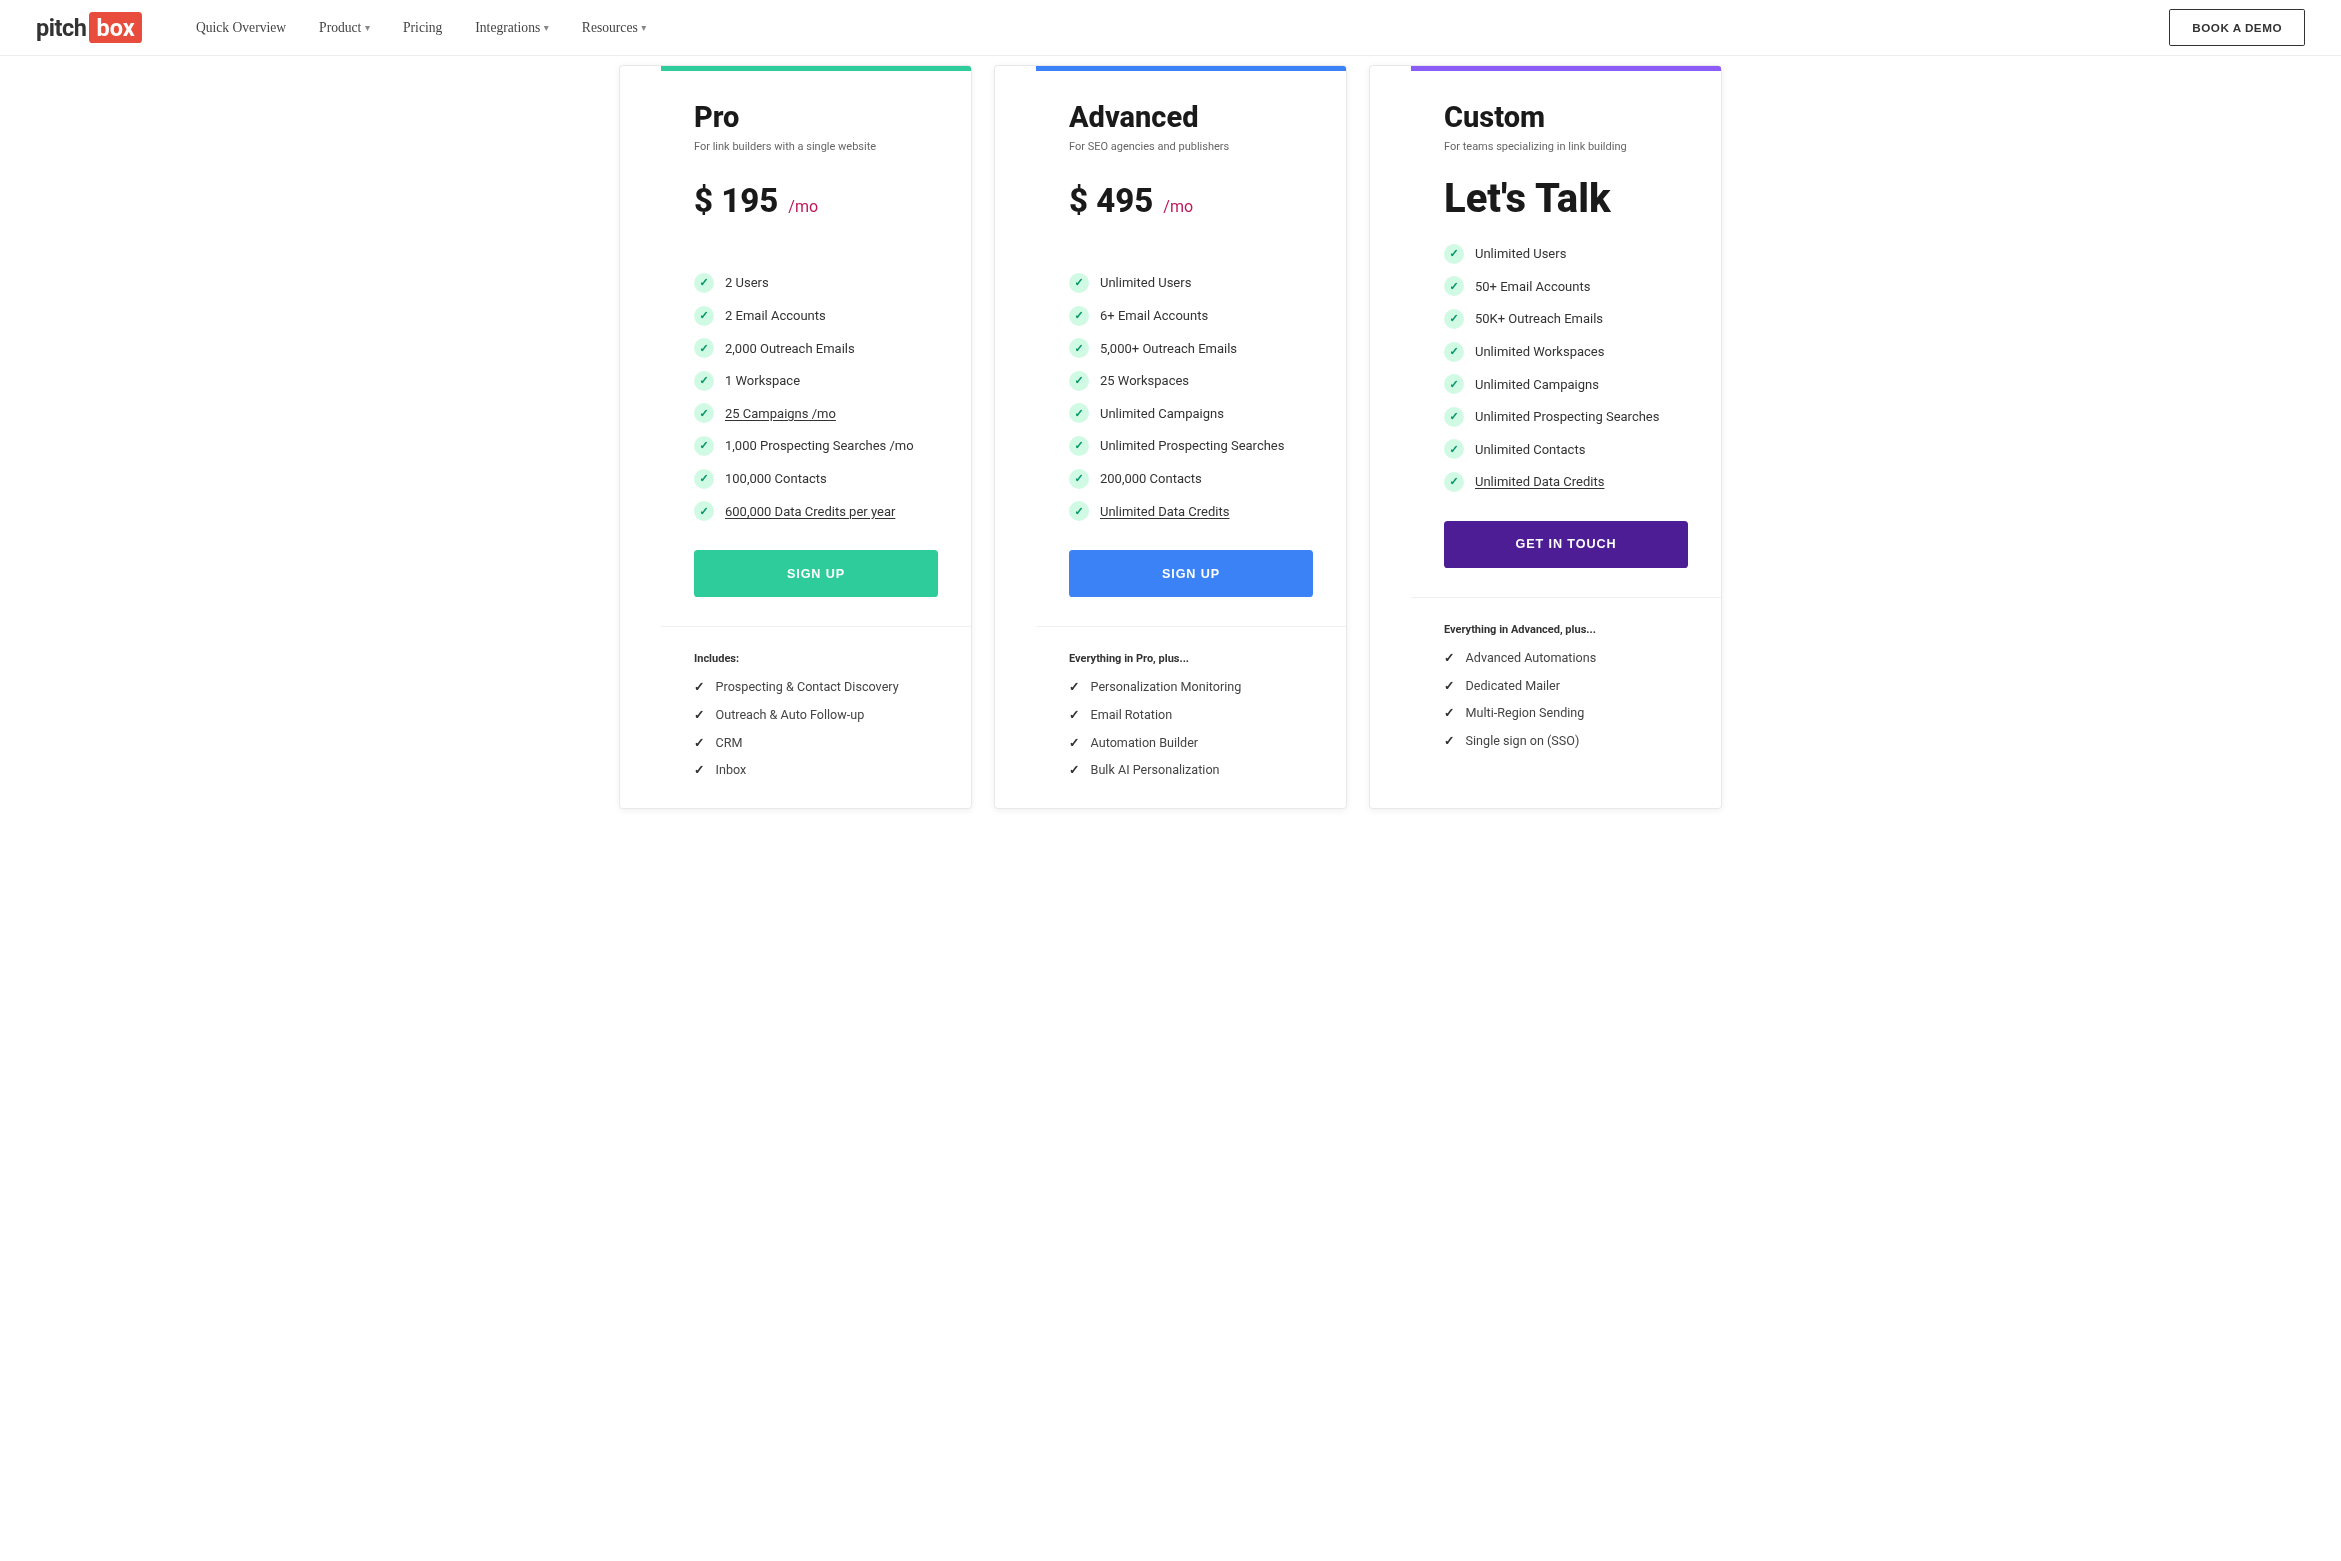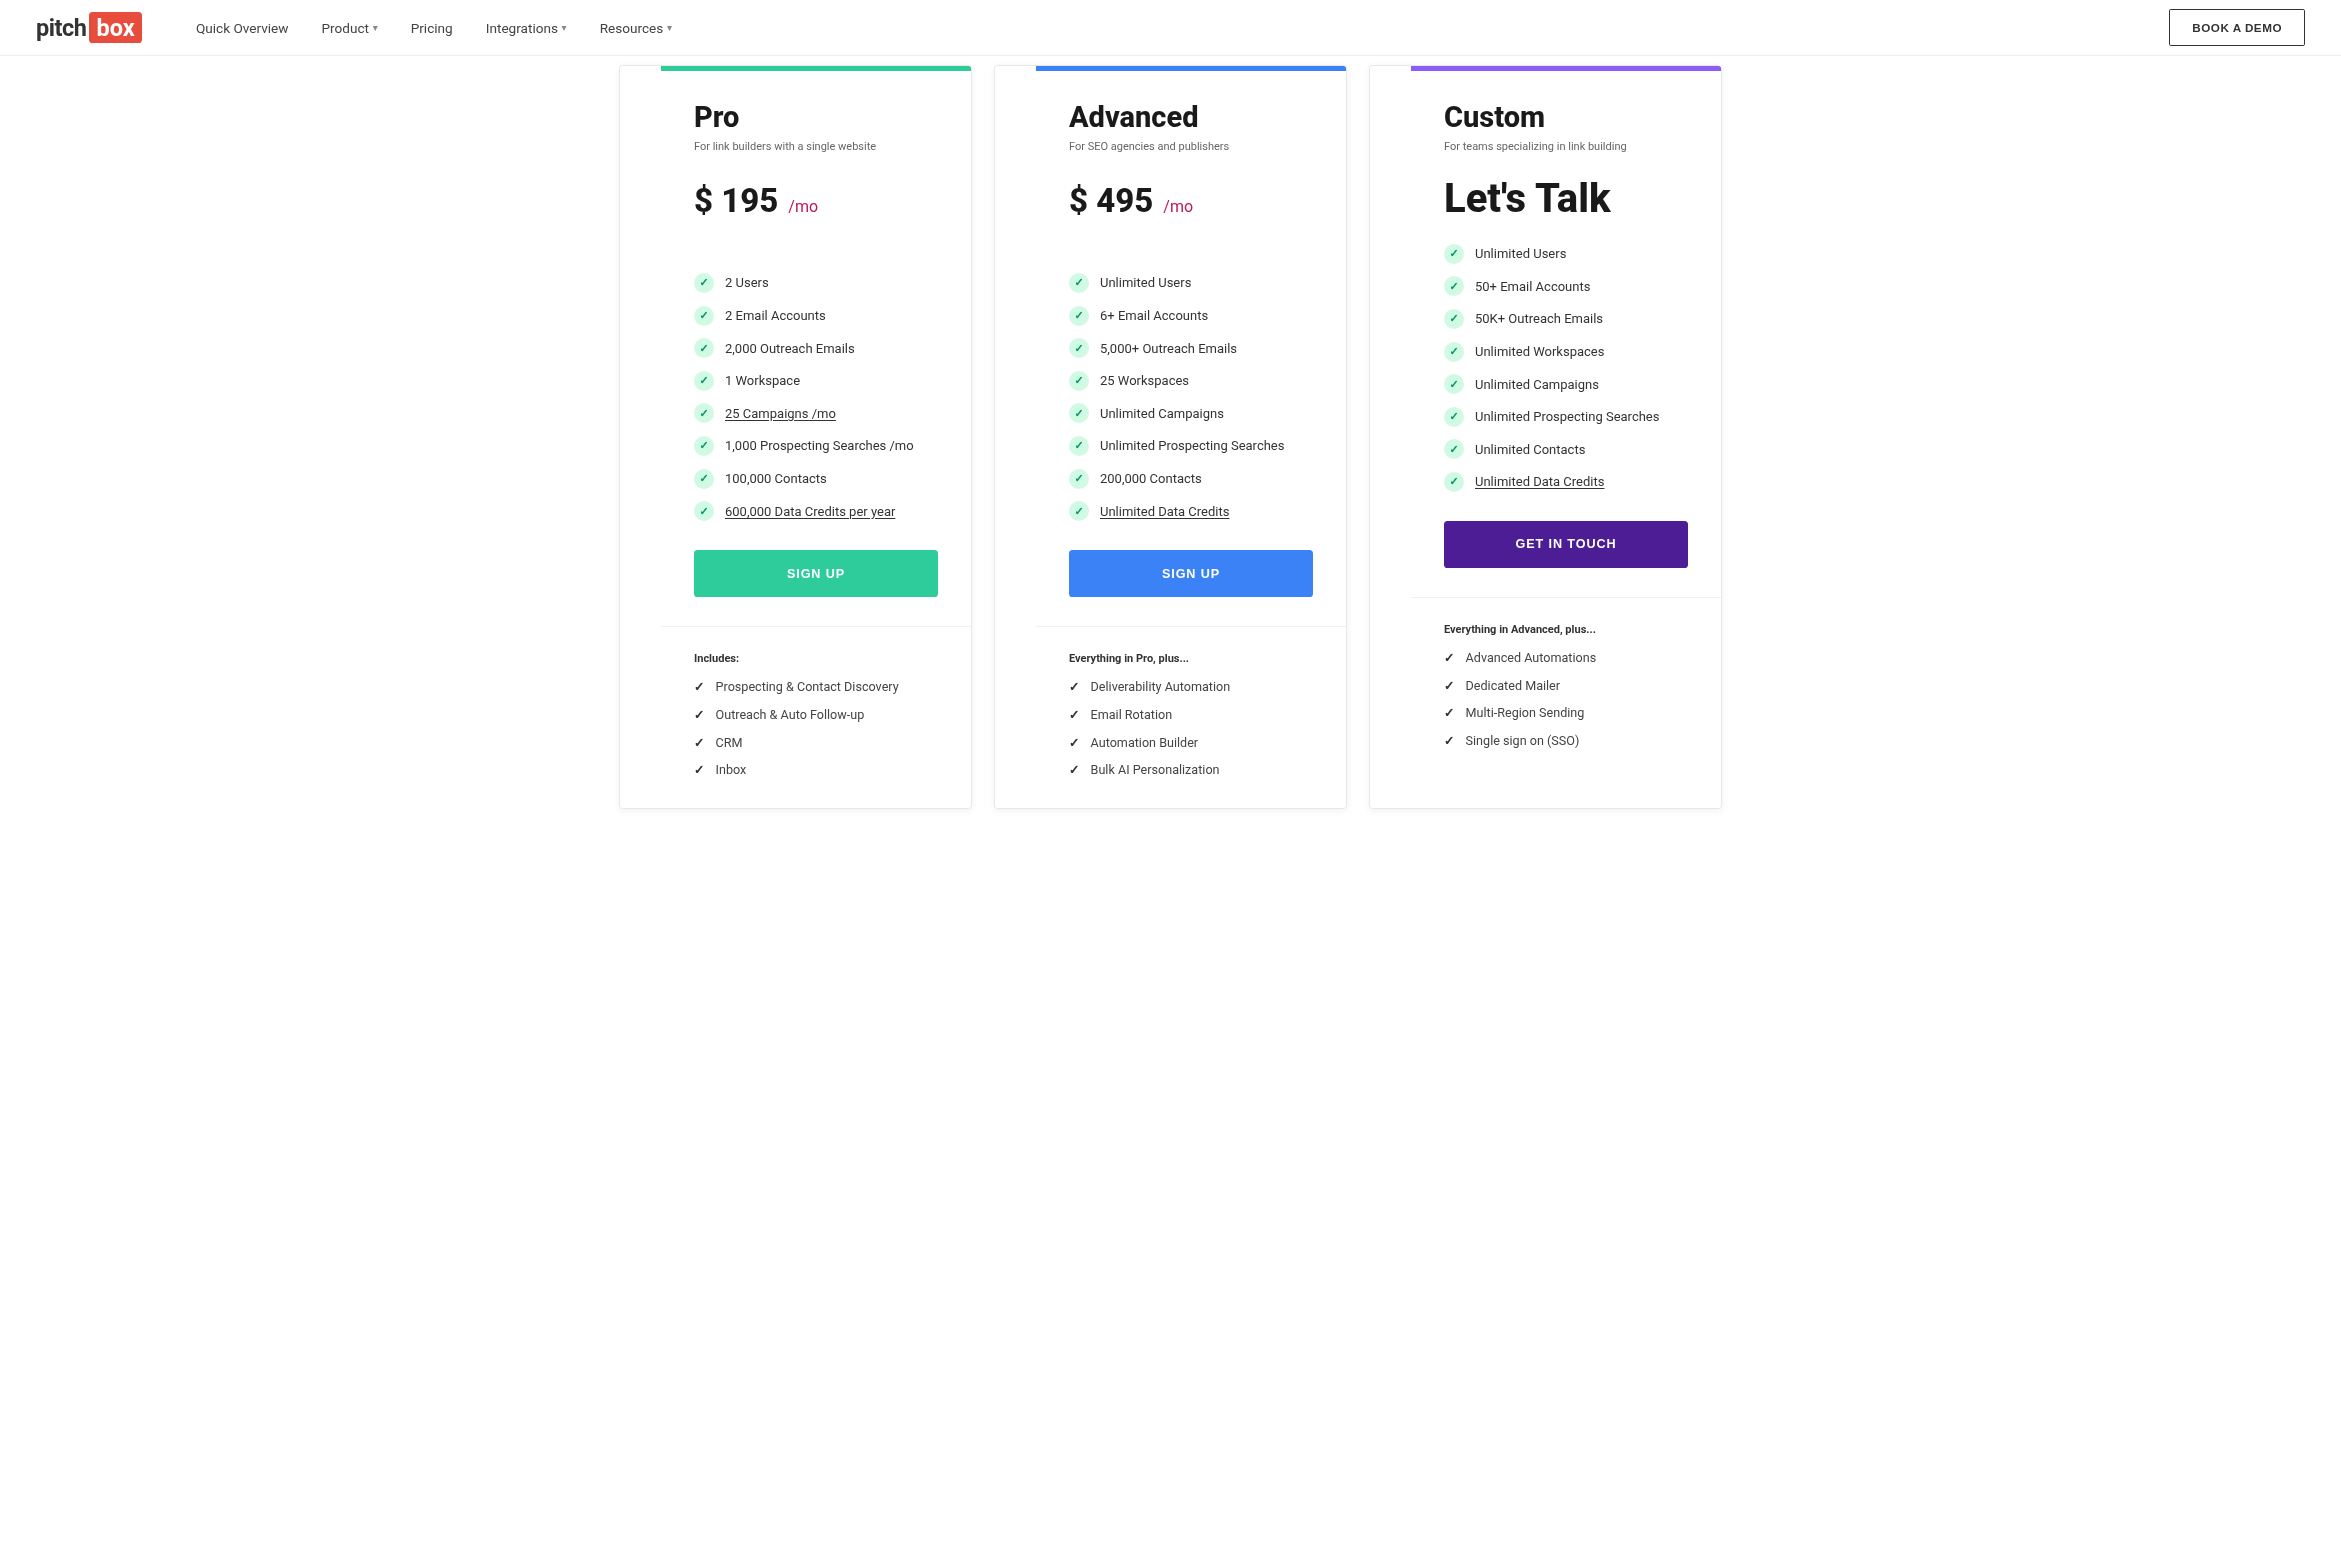--- a/index.html
+++ b/index.html
@@ -32,20 +32,21 @@
       font-weight: 700;
       padding: 1.8px 7.2px;
       border-radius: 3.6px;
       margin-left: 3px;
     }
     .nav-links {
       display: flex;
       align-items: flex-end;
       gap: 33px;
       flex: 1;
+      font-family: Liberation Serif, serif;
     }
     .nav-link {
       font-size: 13.6px;
       color: #444;
       text-decoration: none;
       cursor: pointer;
       display: flex;
       align-items: center;
       gap: 3.6px;
     }
@@ -341,21 +342,21 @@
             <li>
               <span class="check-icon">✓</span>
               <span class="underline-text">Unlimited Data Credits</span>
             </li>
           </ul><button class="cta-btn cta-blue">SIGN UP</button></div>
         <div class="includes-section">
           <div class="includes-title">Everything in Pro, plus...</div>
           <ul class="includes-list">
             <li>
               <span class="check-simple">✓</span>
-              <span>Deliverability Automation</span>
+              <span>Personalization Monitoring</span>
             </li>
             <li>
               <span class="check-simple">✓</span>
               <span>Email Rotation</span>
             </li>
             <li>
               <span class="check-simple">✓</span>
               <span>Automation Builder</span>
             </li>
             <li>

